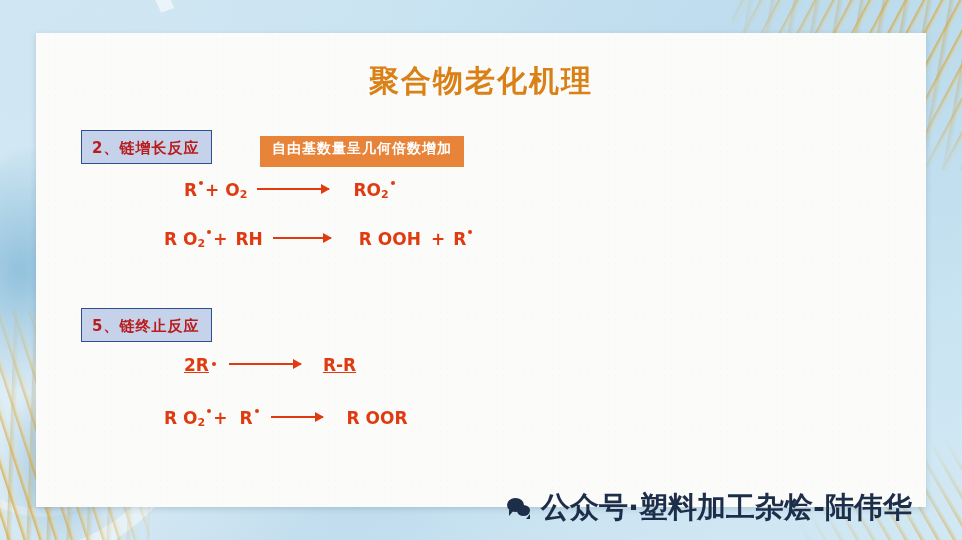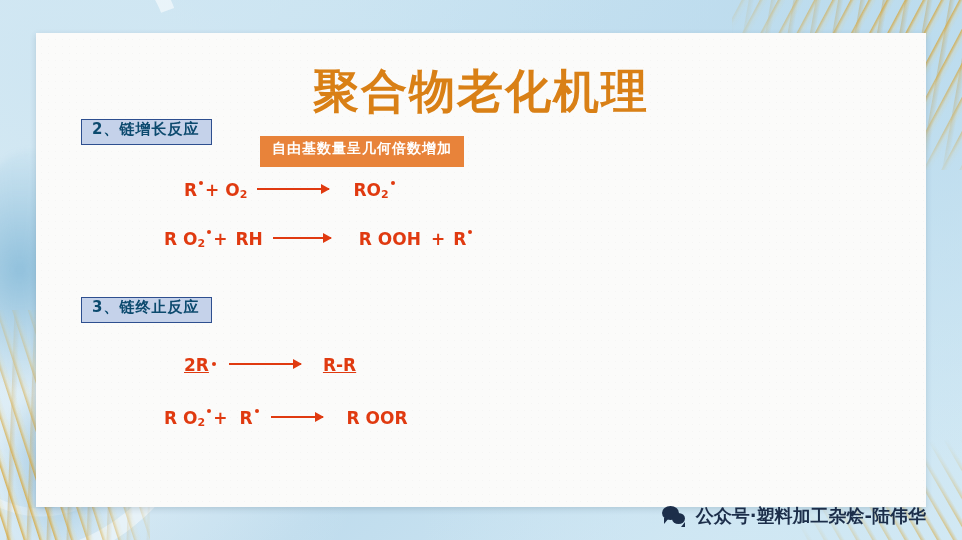--- a/index.html
+++ b/index.html
@@ -94,36 +94,37 @@
     background-size: 4px 4px, 7px 7px;
     background-position: 0 0, 2px 3px;
     box-shadow: 0 2px 6px rgba(40,70,95,0.18);
   }
   #title {
     position: absolute;
     left: 0;
     right: 0;
     top: 28px;
     text-align: center;
-    font-size: 46px;
+    font-size: 30px;
     font-weight: bold;
     color: #d98016;
     letter-spacing: 2px;
     font-family: "DejaVu Sans", "Liberation Sans", sans-serif;
   }
   .section-tag {
     position: absolute;
     background: #c5d2ea;
     border: 1px solid #2e4f8f;
-    color: #0c4a6e;
+    color: #b91c1c;
     font-size: 15px;
     font-weight: bold;
-    padding: 0 12px 5px 10px;
+    padding: 8px 12px 5px 10px;
     font-family: "DejaVu Sans", "Liberation Sans", sans-serif;
     letter-spacing: 1px;
+    margin-top: 11px;
   }
   #tag-2 { left: 45px; top: 86px; }
   #tag-3 { left: 45px; top: 264px; }
 
   #callout {
     position: absolute;
     left: 224px;
     top: 103px;
     background: #e8833a;
     color: #ffffff;
@@ -187,23 +188,23 @@
   #eq1 { left: 148px; top: 147px; }
   #eq2 { left: 128px; top: 196px; }
   #eq3 { left: 148px; top: 322px; text-decoration: underline; }
   #eq4 { left: 128px; top: 375px; }
 
   #footer {
     position: absolute;
     left: 0; right: 0;
     bottom: 12px;
     text-align: right;
-    padding-right: 36px;
+    padding-right: 50px;
     color: #1c2e4a;
-    font-size: 18px;
+    font-size: 29px;
     font-weight: bold;
     font-family: "DejaVu Sans", "Liberation Sans", sans-serif;
     display: flex;
     align-items: center;
     justify-content: flex-end;
     gap: 10px;
   }
   #wechat-icon {
     display: inline-block;
     width: 24px; height: 20px;
@@ -278,21 +279,21 @@
       <span class="arrow a-mid"></span>
       <span style="width:18px"></span>
       <span>R OOH</span>
       <span style="width:10px"></span>
       <span>+</span>
       <span style="width:8px"></span>
       <span>R</span>
       <span class="dot"></span>
     </div>
 
-    <div class="section-tag" id="tag-3">3、链终止反应</div>
+    <div class="section-tag" id="tag-3">5、链终止反应</div>
 
     <div class="eq" id="eq3">
       <span>2R</span>
       <span class="dot-low"></span>
       <span class="arrow a-long"></span>
       <span style="width:12px"></span>
       <span>R-R</span>
     </div>
 
     <div class="eq" id="eq4">

